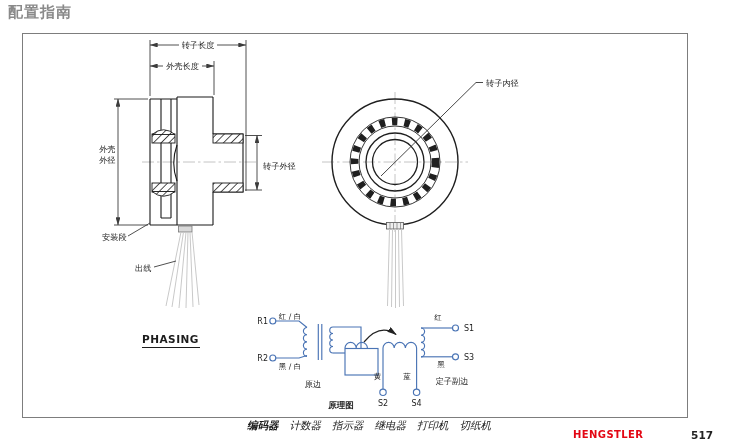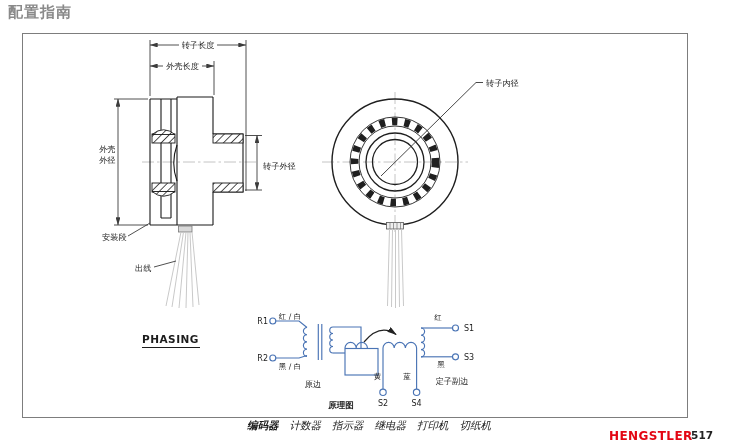--- a/index.html
+++ b/index.html
@@ -17,21 +17,21 @@
   }
   svg.overlay{position:absolute;left:0;top:0;width:732px;height:446px;}
   svg text{font-family:"DejaVu Sans",sans-serif;fill:#1c1c1c;}
   .footer-items{
     position:absolute;left:247px;top:419px;display:flex;gap:11px;
     font-size:10.5px;font-style:italic;color:#1a1a1a;white-space:nowrap;
   }
   .footer-items .item-active{font-weight:bold;}
   .brand{
     position:absolute;left:573px;top:429px;
-    font-size:12px;font-weight:bold;letter-spacing:.4px;margin-left:36px;
+    font-size:10px;font-weight:bold;letter-spacing:.4px;
   }
   .page-number{
     position:absolute;left:640px;top:429px;width:48px;text-align:right;
     font-size:10.5px;font-weight:bold;color:#222;padding-left:25px;
   }
 </style>
 </head>
 <body>
 
 <div class="page-header">配置指南</div>

